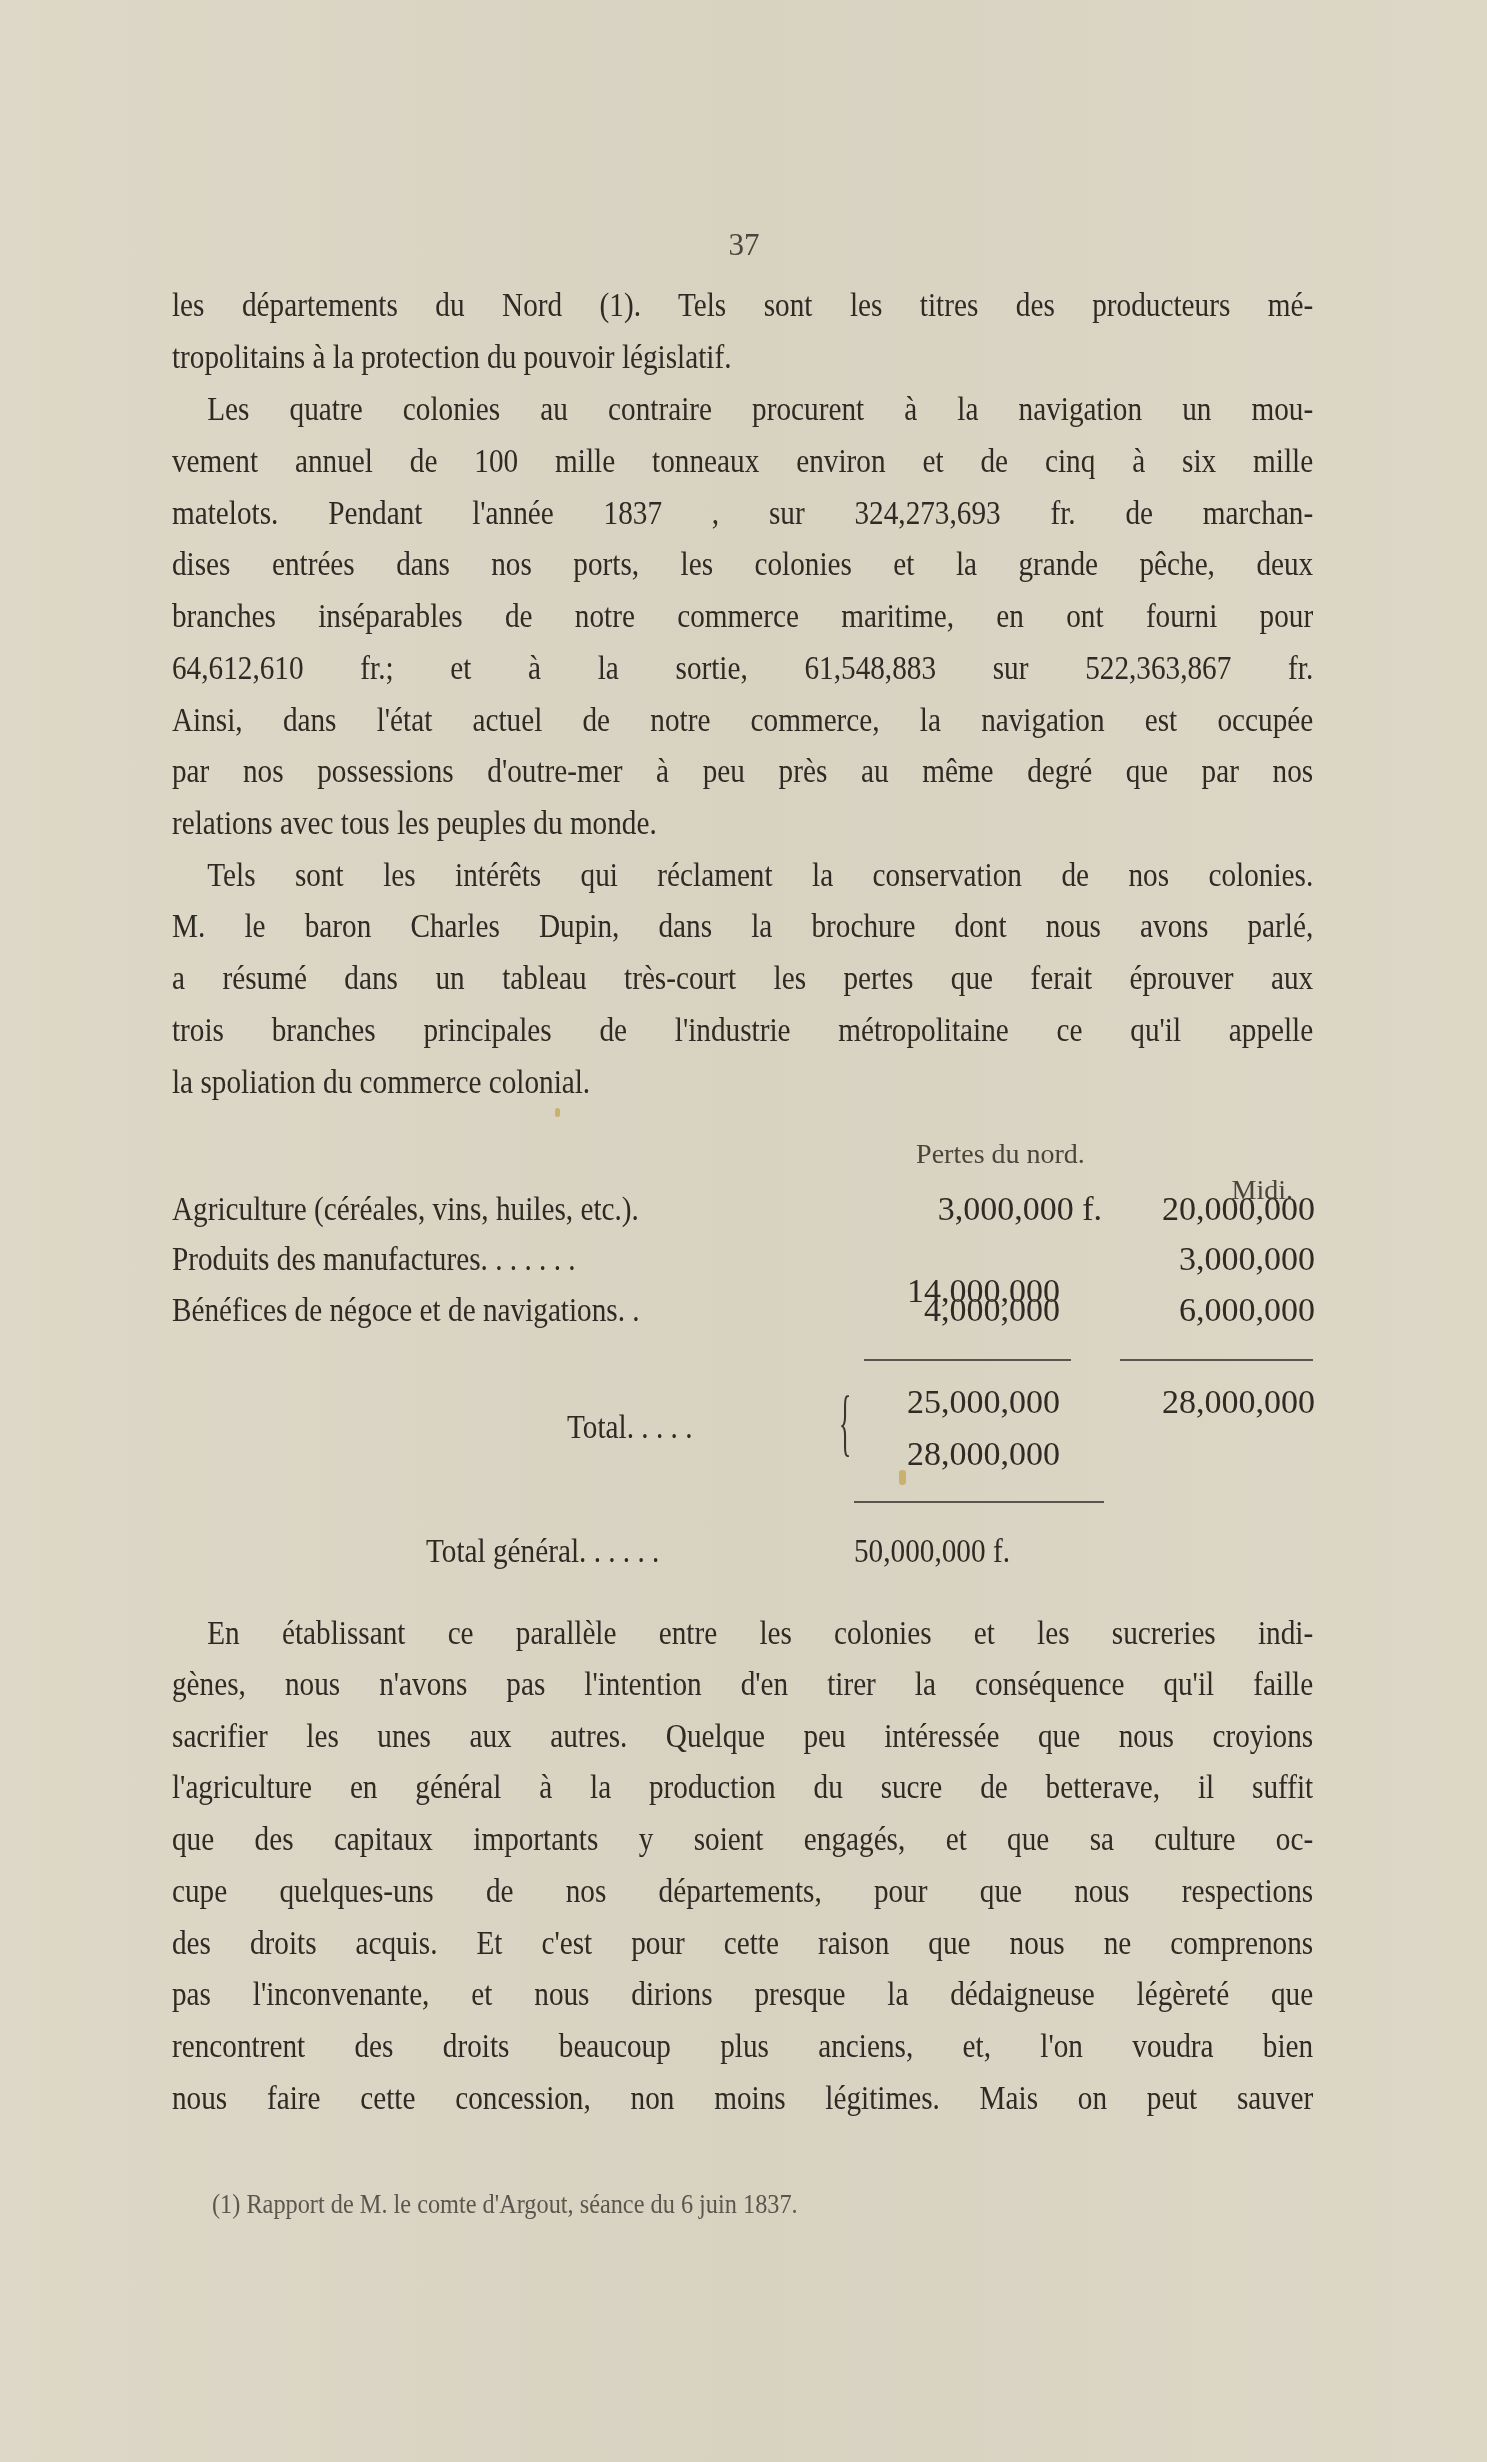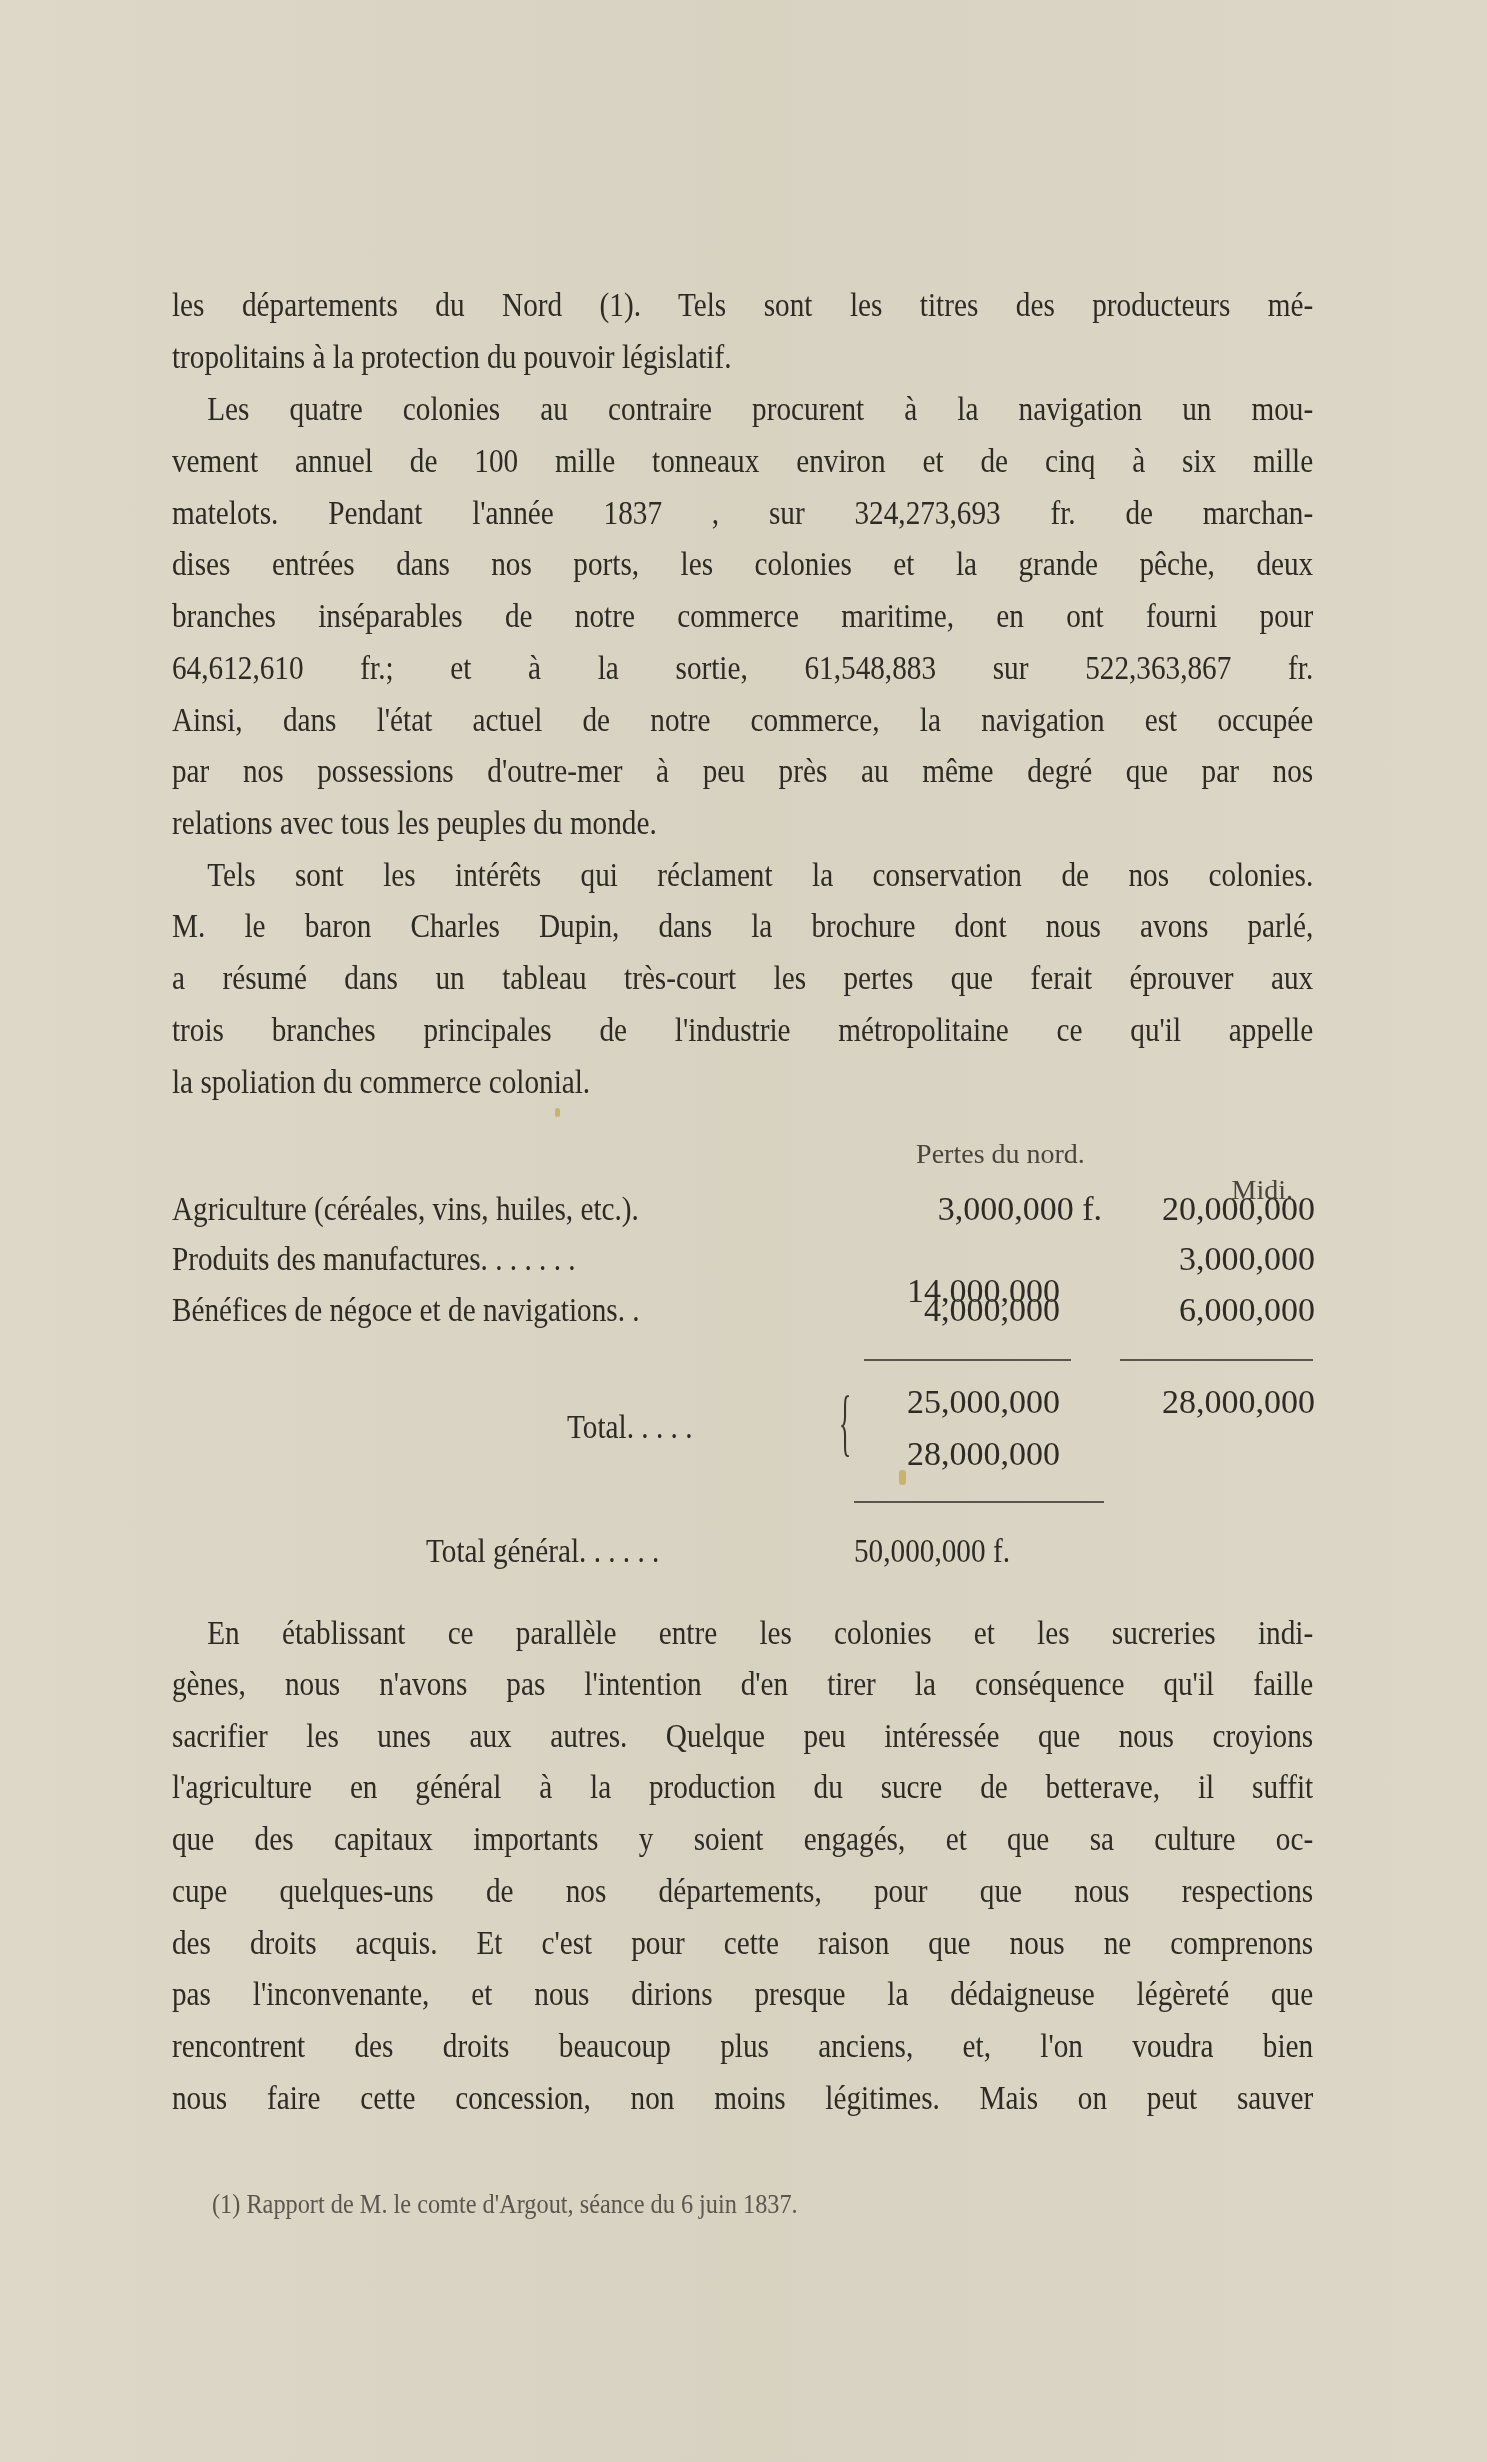--- a/index.html
+++ b/index.html
@@ -43,20 +43,21 @@
     font-size: 27px; color: #5b564d; white-space: nowrap;
     transform-origin: left top; transform: scaleX(0.9);
   }
   .spot { position: absolute; width: 6.7px; height: 14.7px; border-radius: 3.3px; background: #c5a95a; opacity: .8; }
 </style>
 </head>
 <body>
 
 <div class="page">
 
+  <div class="pagenum">37</div>
 
   <div>
     <div class="line just" style="top:285px">les départements du Nord (1). Tels sont les titres des producteurs mé-</div>
     <div class="line last" style="top:337px">tropolitains à la protection du pouvoir législatif.</div>
   </div>
 
   <div>
     <div class="line just indent" style="top:389px">Les quatre colonies au contraire procurent à la navigation un mou-</div>
     <div class="line just" style="top:441px">vement annuel de 100 mille tonneaux environ et de cinq à six mille</div>
     <div class="line just" style="top:493px">matelots. Pendant l'année 1837 , sur 324,273,693 fr. de marchan-</div>

